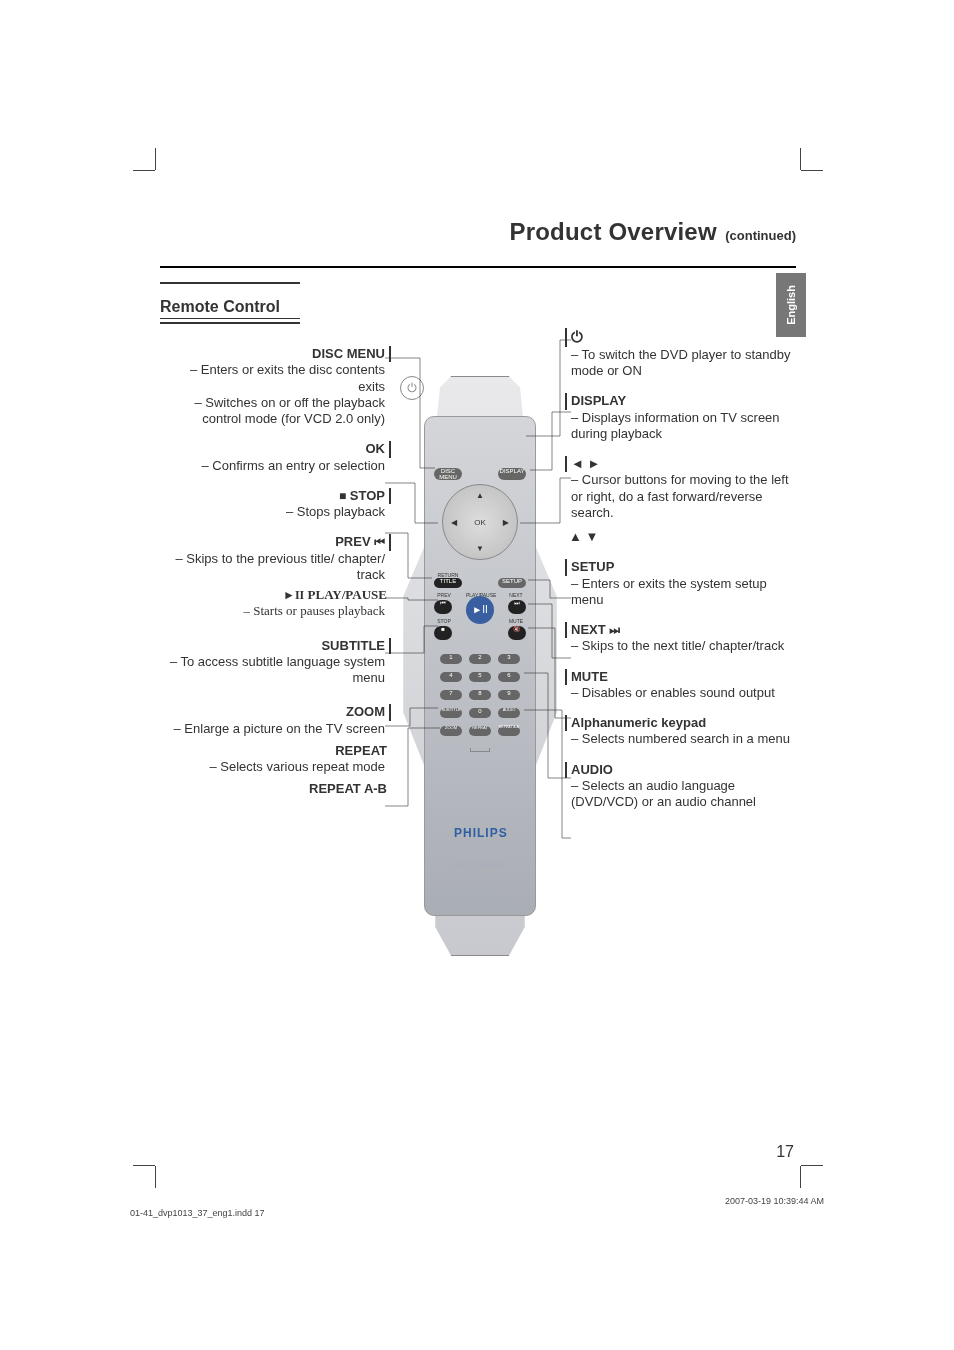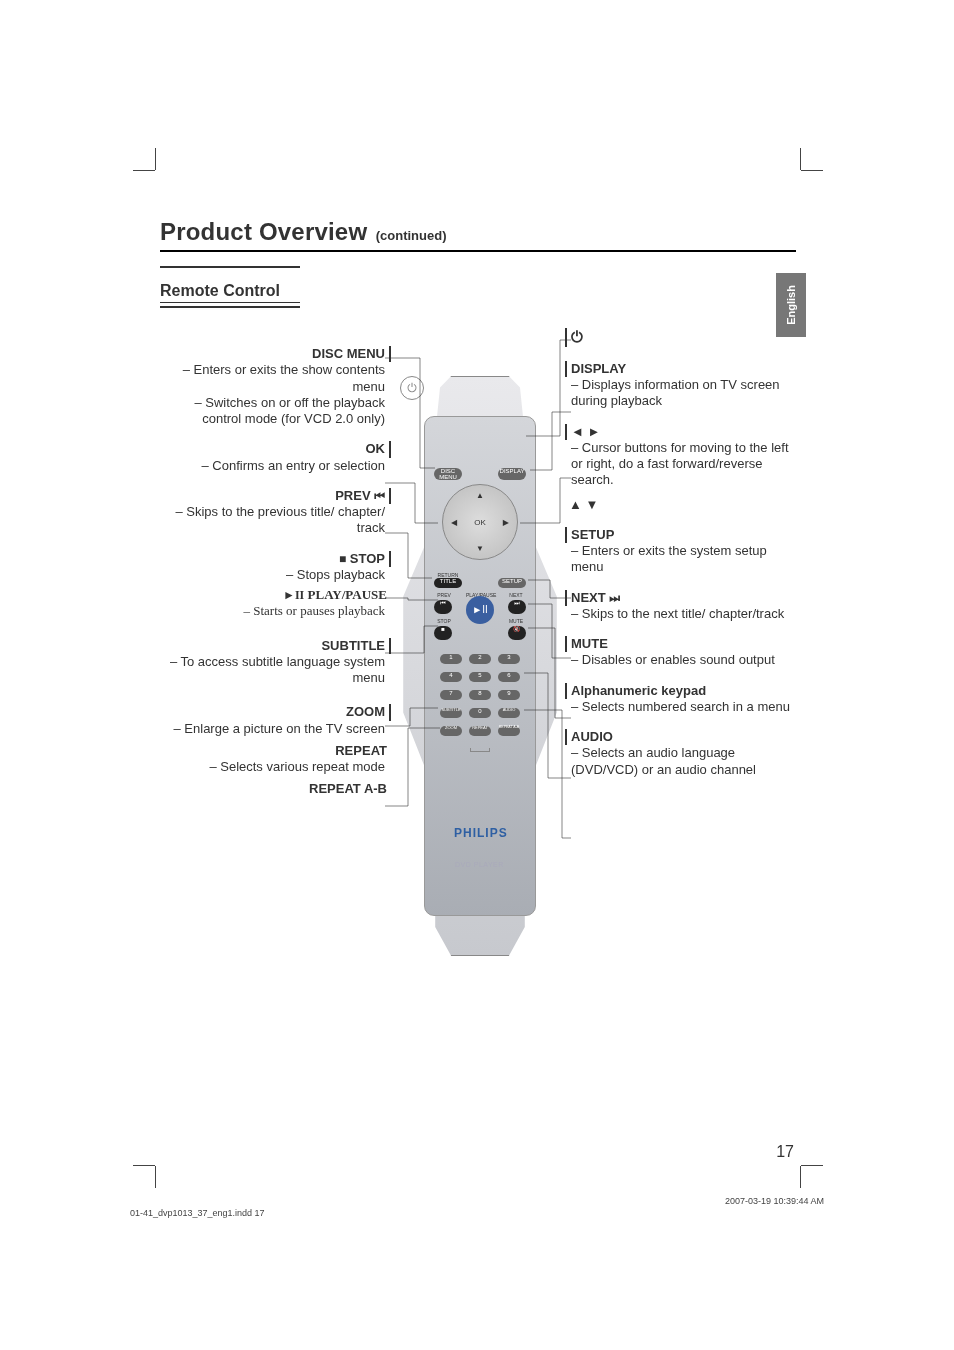--- a/index.html
+++ b/index.html
@@ -12,23 +12,23 @@
   }
   .page { width: 954px; height: 1350px; position: relative; }
 
   .content {
     position: absolute;
     left: 160px; top: 218px;
     width: 636px;
     height: 940px;
   }
   .title-row {
-    text-align: left;
+    text-align: right;
     border-bottom: 2px solid #000;
-    padding-bottom: 4px;
+    padding-bottom: 20px;
   }
   .title-main {
     font-weight: bold;
     font-size: 24px;
     color: #333;
     letter-spacing: 0.2px;
   }
   .title-cont {
     font-weight: bold;
     font-size: 13px;
@@ -150,34 +150,34 @@
     <div style="border-top:2px solid #333; width:140px; margin-top:14px;"></div>
     <div class="subhead">Remote Control</div>
     <div style="border-top:1px solid #333; width:140px; margin-top:2px;"></div>
     <div style="border-top:2px solid #333; width:140px; margin-top:3px;"></div>
 
     <div class="diagram">
 
       <div class="left-col">
         <div class="entry-l" style="margin-top:28px;">
           <span class="lbl">DISC MENU</span>
-          <span class="desc">– Enters or exits the show contents menu</span>
+          <span class="desc">– Enters or exits the disc contents exits</span>
           <span class="desc">– Switches on or off the playback control mode (for VCD 2.0 only)</span>
         </div>
         <div class="entry-l">
           <span class="lbl">OK</span>
           <span class="desc">– Confirms an entry or selection</span>
         </div>
         <div class="entry-l">
+          <span class="lbl"><span class="inline-icon">■</span><span> STOP</span></span>
+          <span class="desc">– Stops playback</span>
+        </div>
+        <div class="entry-l">
           <span class="lbl"><span>PREV </span><span class="inline-icon">⏮</span></span>
           <span class="desc">– Skips to the previous title/ chapter/ track</span>
-        </div>
-        <div class="entry-l">
-          <span class="lbl"><span class="inline-icon">■</span><span> STOP</span></span>
-          <span class="desc">– Stops playback</span>
         </div>
         <div class="entry-l" style="margin-top:-10px;font-family:Liberation Serif, serif;">
           <span class="lbl" style="border-right:none;"><span class="inline-icon">►II</span><span> PLAY/PAUSE</span></span>
           <span class="desc">– Starts or pauses playback</span>
         </div>
         <div class="entry-l" style="margin-top:18px;">
           <span class="lbl">SUBTITLE</span>
           <span class="desc">– To access subtitle language system menu</span>
         </div>
         <div class="entry-l" style="margin-top:18px;">
@@ -189,20 +189,21 @@
           <span class="desc">– Selects various repeat mode</span>
         </div>
         <div class="entry-l" style="margin-top:-8px;">
           <span class="lbl" style="border-right:none;">REPEAT A-B</span>
         </div>
       </div>
 
       <div class="right-col">
         <div class="entry-r" style="margin-top:10px;">
           <span class="lbl" style="font-size:15px;">⏻</span>
+          <span class="desc">–   To switch the DVD player to standby mode or ON</span>
         </div>
         <div class="entry-r">
           <span class="lbl">DISPLAY</span>
           <span class="desc">–   Displays information on TV screen during playback</span>
         </div>
         <div class="entry-r">
           <span class="lbl">◄ ►</span>
           <span class="desc">–   Cursor buttons for moving to the left or right, do a fast forward/reverse search.</span>
         </div>
         <div class="entry-r" style="margin-top:-6px;">

